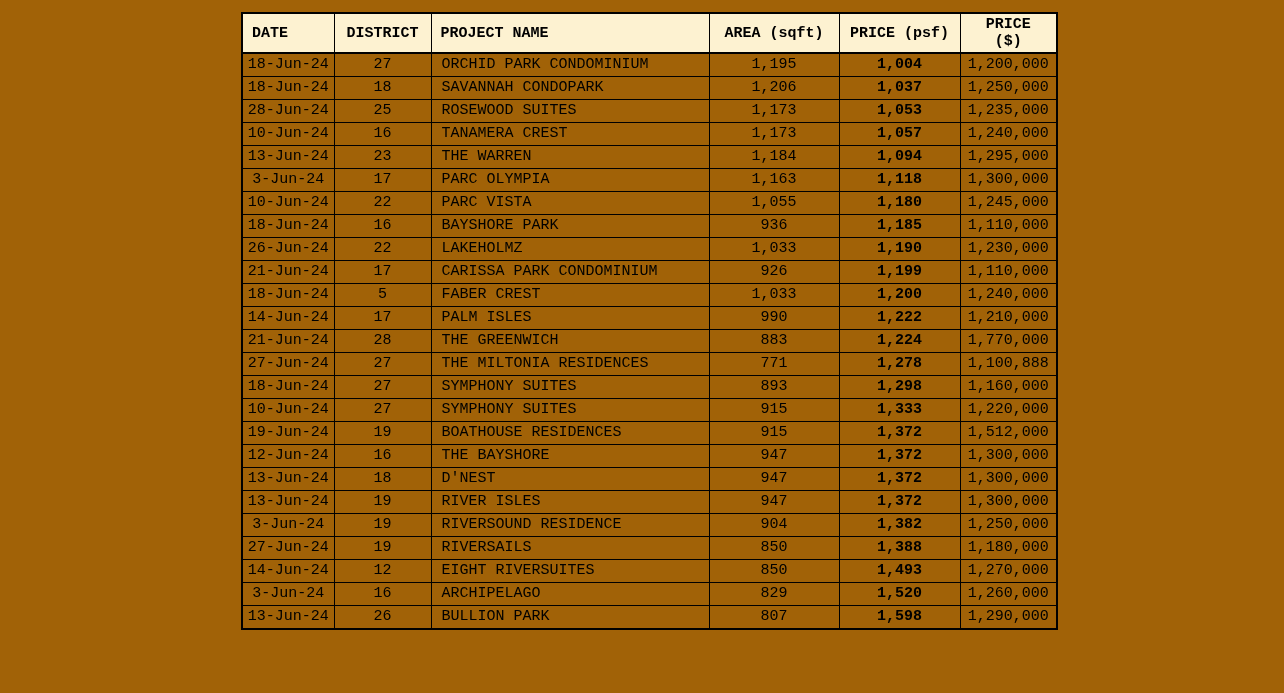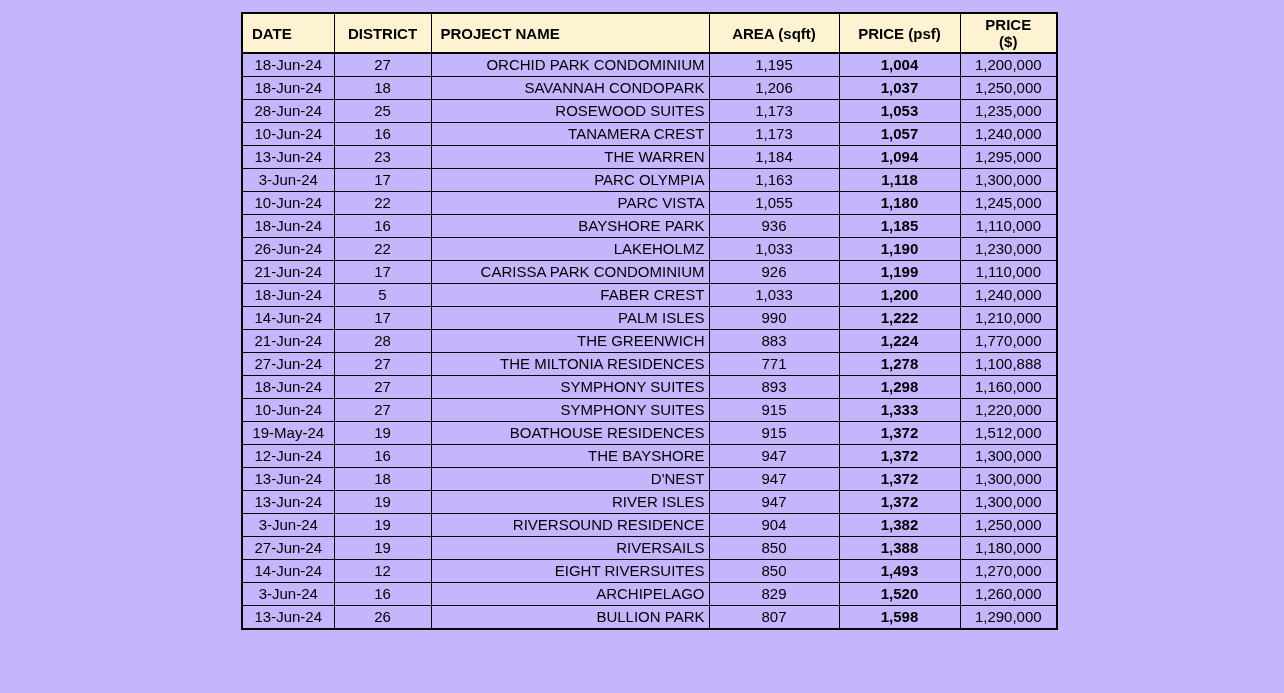--- a/index.html
+++ b/index.html
@@ -10,22 +10,22 @@
   * { box-sizing: border-box; }
   html, body {
     margin: 0;
     padding: 0;
     background: #ffffff;
   }
   .canvas {
     position: relative;
     width: 1284px;
     height: 693px;
-    background: #c4b5fd;
-    font-family: Liberation Sans, sans-serif;
+    background: #a16207;
+    font-family: Liberation Mono, monospace;
     overflow: hidden;
   }
   table.tx-table {
     position: absolute;
     left: 241px;
     top: 12px;
     width: 815px;
     border-collapse: collapse;
     table-layout: fixed;
     border: 2px solid var(--border-color);
@@ -58,21 +58,21 @@
     margin-left: 40px;
   }
   .tx-table td {
     height: 22px;
     padding: 0 4px;
     text-align: center;
     line-height: 22px;
     vertical-align: middle;
   }
   .tx-table td.col-project {
-    text-align: right;
+    text-align: left;
     padding-left: 10px;
   }
   .tx-table td.col-price-psf {
     font-weight: bold;
   }
   col.c-date          { width: 92px; }
   col.c-district      { width: 97px; }
   col.c-project       { width: 278px; }
   col.c-area          { width: 130px; }
   col.c-price-psf     { width: 121px; }
@@ -224,21 +224,21 @@
         </tr>
         <tr>
           <td class="col-date">10-Jun-24</td>
           <td class="col-district">27</td>
           <td class="col-project">SYMPHONY SUITES</td>
           <td class="col-area">915</td>
           <td class="col-price-psf">1,333</td>
           <td class="col-price-total">1,220,000</td>
         </tr>
         <tr>
-          <td class="col-date">19-May-24</td>
+          <td class="col-date">19-Jun-24</td>
           <td class="col-district">19</td>
           <td class="col-project">BOATHOUSE RESIDENCES</td>
           <td class="col-area">915</td>
           <td class="col-price-psf">1,372</td>
           <td class="col-price-total">1,512,000</td>
         </tr>
         <tr>
           <td class="col-date">12-Jun-24</td>
           <td class="col-district">16</td>
           <td class="col-project">THE BAYSHORE</td>

